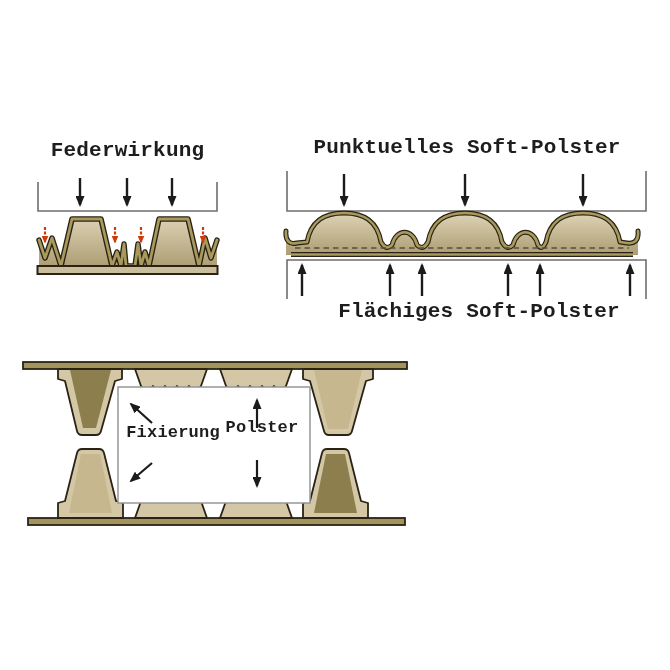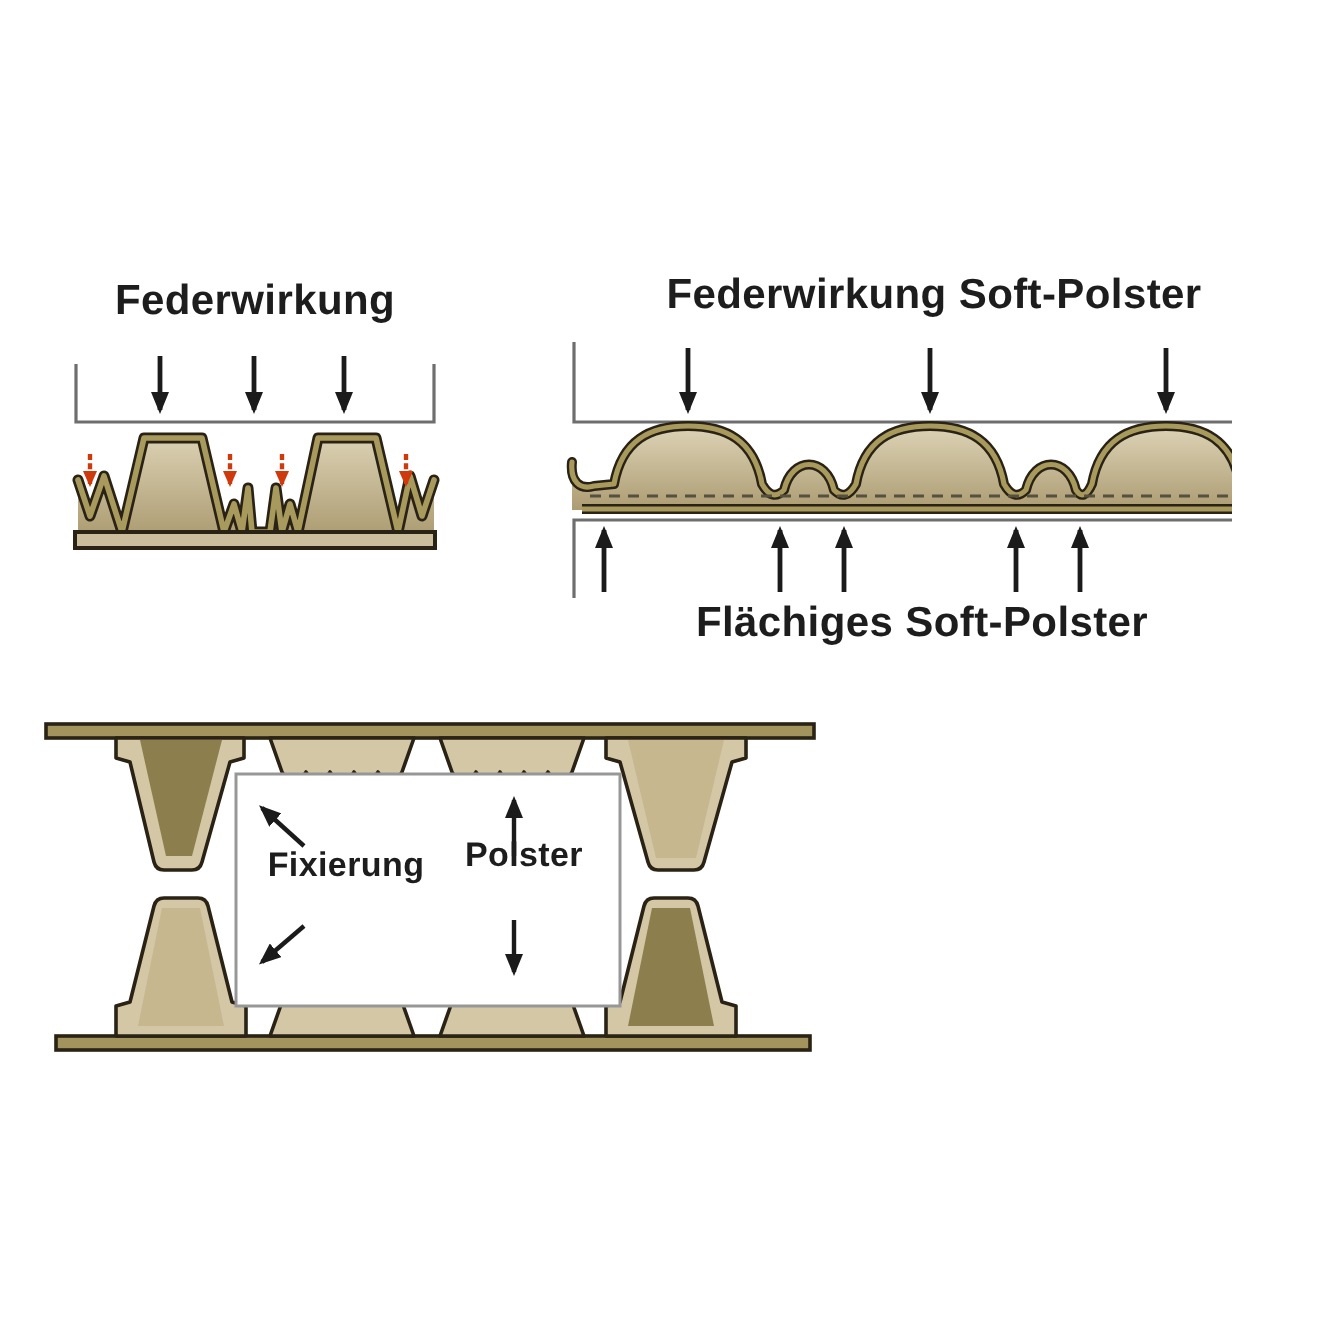--- a/index.html
+++ b/index.html
@@ -1,18 +1,19 @@
 <!DOCTYPE html>
 <html style="--text: #1d1d1d; --outline: #2a2315; --pulp-band: #a89a5c; --pulp-light: #d3c7a6; --pulp-mid: #c6b78f; --pulp-dark: #8c7f4d; --pulp-base: #cabe9d; --board: #a2945c; --grad-top: #ddd3b6; --grad-bottom: #ac9c72; --arrow-black: #1b1b1b; --arrow-red: #cf3a0d; --bracket-gray: #6e6e6e; --box-border: #979797; --dash: #55503f;"><head>
 <meta charset="utf-8">
 <style>
   html,body{margin:0;padding:0;background:#fff;}
   .canvas{
     position:relative;width:616px;height:670px;background:#fff;overflow:hidden;
-    font-family:Liberation Sans, sans-serif;
+    font-family:Liberation Mono, monospace;
+    padding-left:48px;
   }
   .label{
     position:absolute;text-align:center;font-weight:700;color:var(--text,#1d1d1d);
     letter-spacing:0.2px;line-height:1.1;
   }
   .title{font-size:21px;}
   .inner-label{font-size:17px;}
   svg{position:absolute;display:block;}
 </style>
 </head>
@@ -60,21 +61,21 @@
     </g>
 
     <g stroke="var(--arrow-red,#cf3a0d)" stroke-width="2.2" stroke-dasharray="3 1.6">
       <line x1="10" y1="55" x2="10" y2="70" marker-end="url(#ahR)"></line>
       <line x1="80" y1="55" x2="80" y2="70" marker-end="url(#ahR)"></line>
       <line x1="106" y1="55" x2="106" y2="70" marker-end="url(#ahR)"></line>
       <line x1="168" y1="55" x2="168" y2="70" marker-end="url(#ahR)"></line>
     </g>
   </svg>
 
-  <div class="label title" style="left:284px;top:136px;width:366px">Federwirkung Soft-Polster</div>
+  <div class="label title" style="left:284px;top:136px;width:366px">Punktuelles Soft-Polster</div>
 
   <svg style="left:283px;top:168px" width="370" height="136" viewBox="0 0 370 136">
 
     <path d="M4,3 L4,43 L363,43 L363,3" fill="none" stroke="var(--bracket-gray,#6e6e6e)" stroke-width="1.6"></path>
 
     <g stroke="var(--arrow-black,#1b1b1b)" stroke-width="2.4">
       <line x1="61" y1="6" x2="61" y2="37" marker-end="url(#ahB)"></line>
       <line x1="182" y1="6" x2="182" y2="37" marker-end="url(#ahB)"></line>
       <line x1="300" y1="6" x2="300" y2="37" marker-end="url(#ahB)"></line>
     </g>
@@ -112,21 +113,21 @@
     <g stroke="var(--arrow-black,#1b1b1b)" stroke-width="2.4">
       <line x1="19" y1="128" x2="19" y2="97" marker-end="url(#ahB)"></line>
       <line x1="107" y1="128" x2="107" y2="97" marker-end="url(#ahB)"></line>
       <line x1="139" y1="128" x2="139" y2="97" marker-end="url(#ahB)"></line>
       <line x1="225" y1="128" x2="225" y2="97" marker-end="url(#ahB)"></line>
       <line x1="257" y1="128" x2="257" y2="97" marker-end="url(#ahB)"></line>
       <line x1="347" y1="128" x2="347" y2="97" marker-end="url(#ahB)"></line>
     </g>
   </svg>
 
-  <div class="label title" style="left:278px;top:300px;width:366px">Flächiges Soft-Polster</div>
+  <div class="label title" style="left:296px;top:300px;width:366px">Flächiges Soft-Polster</div>
 
   <svg style="left:15px;top:355px" width="420" height="180" viewBox="0 0 420 180">
 
     <g>
       <rect x="8" y="7" width="384" height="7" fill="var(--board,#a2945c)" stroke="var(--outline,#2a2315)" stroke-width="1.8"></rect>
       <path d="M43,14 L107,14 L107,24 L100,26 L86,76 Q85,80 81,80 L67,80 Q63,80 62,76 L50,26 L43,24 Z" fill="var(--pulp-light,#d3c7a6)" stroke="var(--outline,#2a2315)" stroke-width="1.8" stroke-linejoin="round"></path>
       <path d="M55,15 L96,15 L81,73 L68,73 Z" fill="var(--pulp-dark,#8c7f4d)"></path>
       <path id="padTop" d="M120,14 L126,31
                c3,5.5 9,5.5 12,0 c3,5.5 9,5.5 12,0 c3,5.5 9,5.5 12,0 c3,5.5 9,5.5 12,0 c3,5.5 9,5.5 12,0
                L192,14 Z" fill="var(--pulp-light,#d3c7a6)" stroke="var(--outline,#2a2315)" stroke-width="1.8" stroke-linejoin="round"></path>

